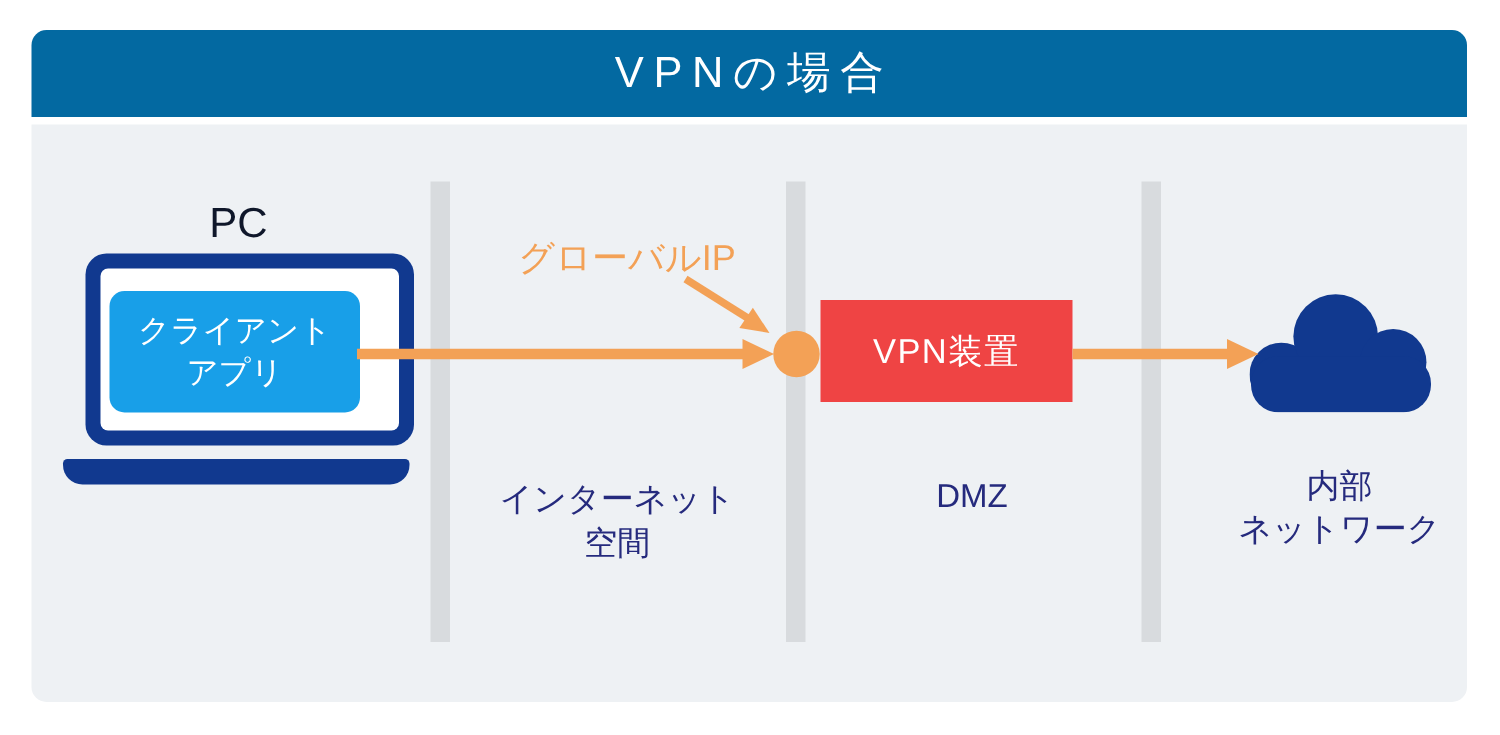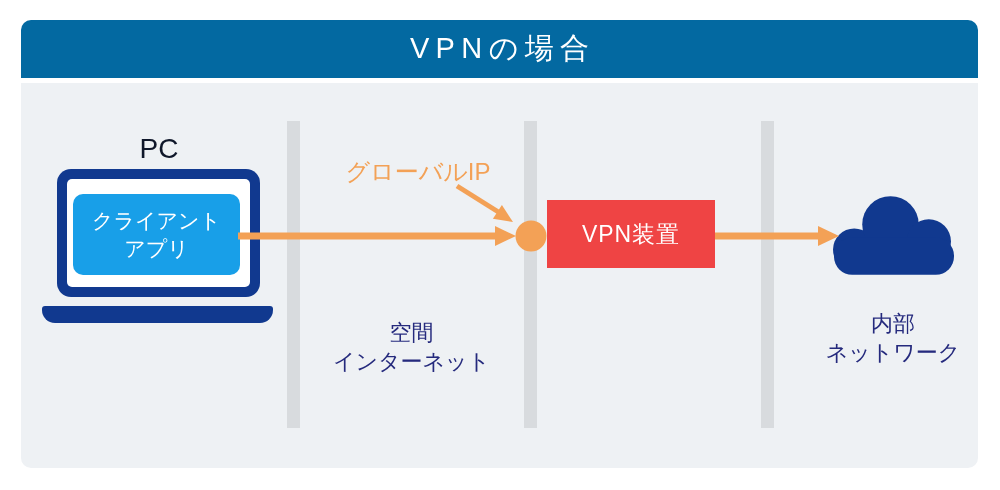--- a/index.html
+++ b/index.html
@@ -33,21 +33,21 @@
     position:absolute;top:121px;width:13px;height:307px;
     background:#d8dbde;z-index:1;
   }
   .zone-bar.b1{left:287px;}
   .zone-bar.b2{left:524px;}
   .zone-bar.b3{left:761px;}
 
   
   .laptop-screen{
     position:absolute;left:57px;top:169px;width:203px;height:128px;
-    background:#11398f;border-radius:14px;z-index:2;
+    background:#11398f;border-radius:14px;z-index:2;padding-left:16px;
   }
   .laptop-screen .screen-inner{
     position:absolute;left:10px;top:10px;right:10px;bottom:10px;
     background:#ffffff;border-radius:5px;
   }
   .app-box{
     position:absolute;left:16px;top:25px;width:167px;height:81px;
     background:#189fe8;border-radius:10px;z-index:3;
     display:flex;flex-direction:column;align-items:center;justify-content:center;
     color:#ffffff;font-size:21px;line-height:1.32;text-align:center;
@@ -138,21 +138,22 @@
       <g fill="#11398f">
         <circle cx="21" cy="53" r="21"></circle>
         <circle cx="57" cy="28" r="28"></circle>
         <circle cx="95" cy="45" r="22"></circle>
         <rect x="1" y="41" width="119" height="37" rx="18"></rect>
       </g>
     </svg>
   </div>
 
   <div class="zone-label internet">
+    <div>インターネット</div>
     <div>空間</div>
-    <div>インターネット</div>
   </div>
+  <div class="zone-label dmz">DMZ</div>
   <div class="zone-label internal">
     <div>内部</div>
     <div>ネットワーク</div>
   </div>
 
 </div>
 
 </body></html>

